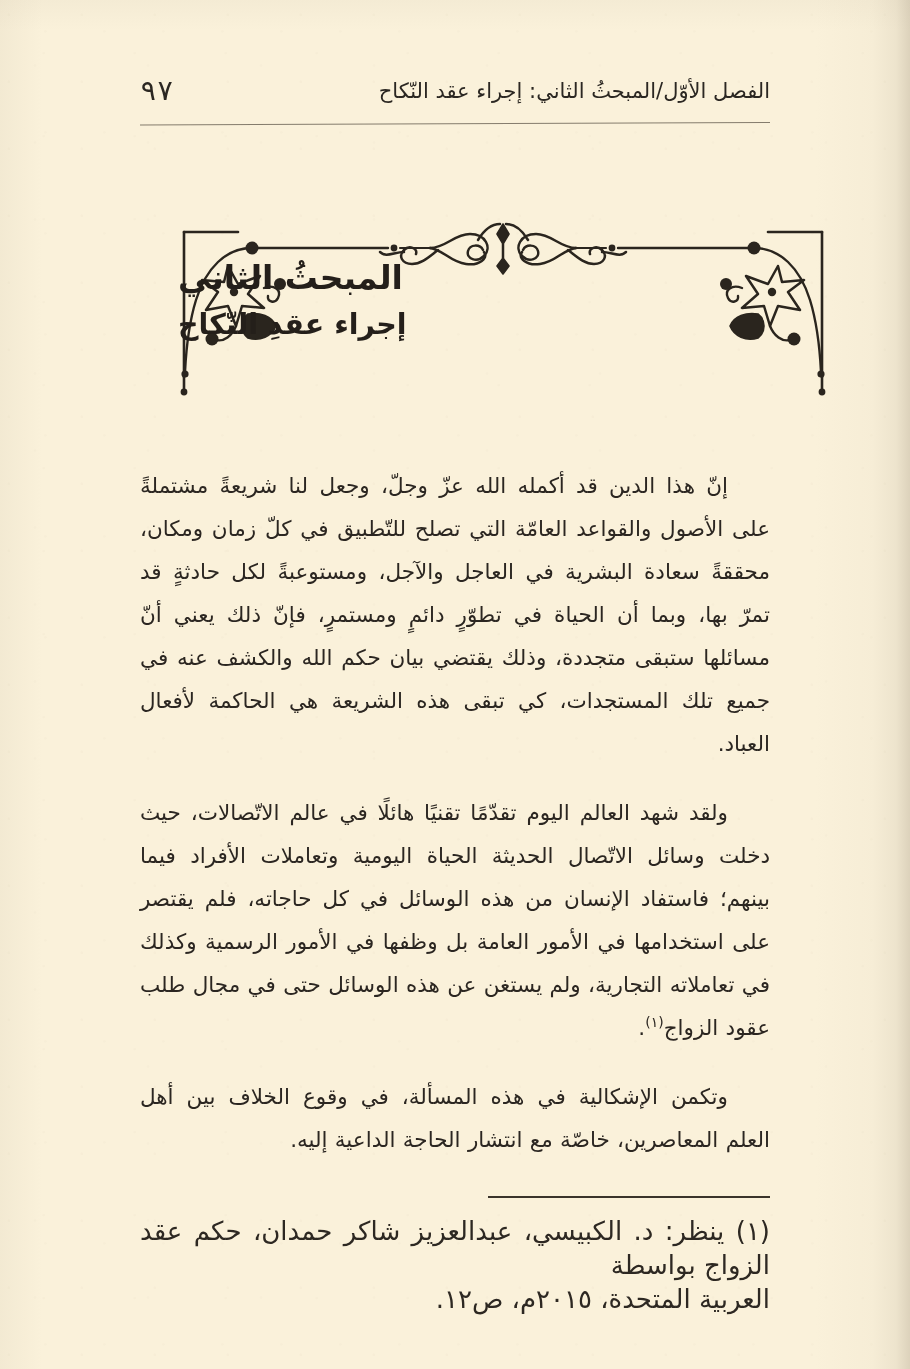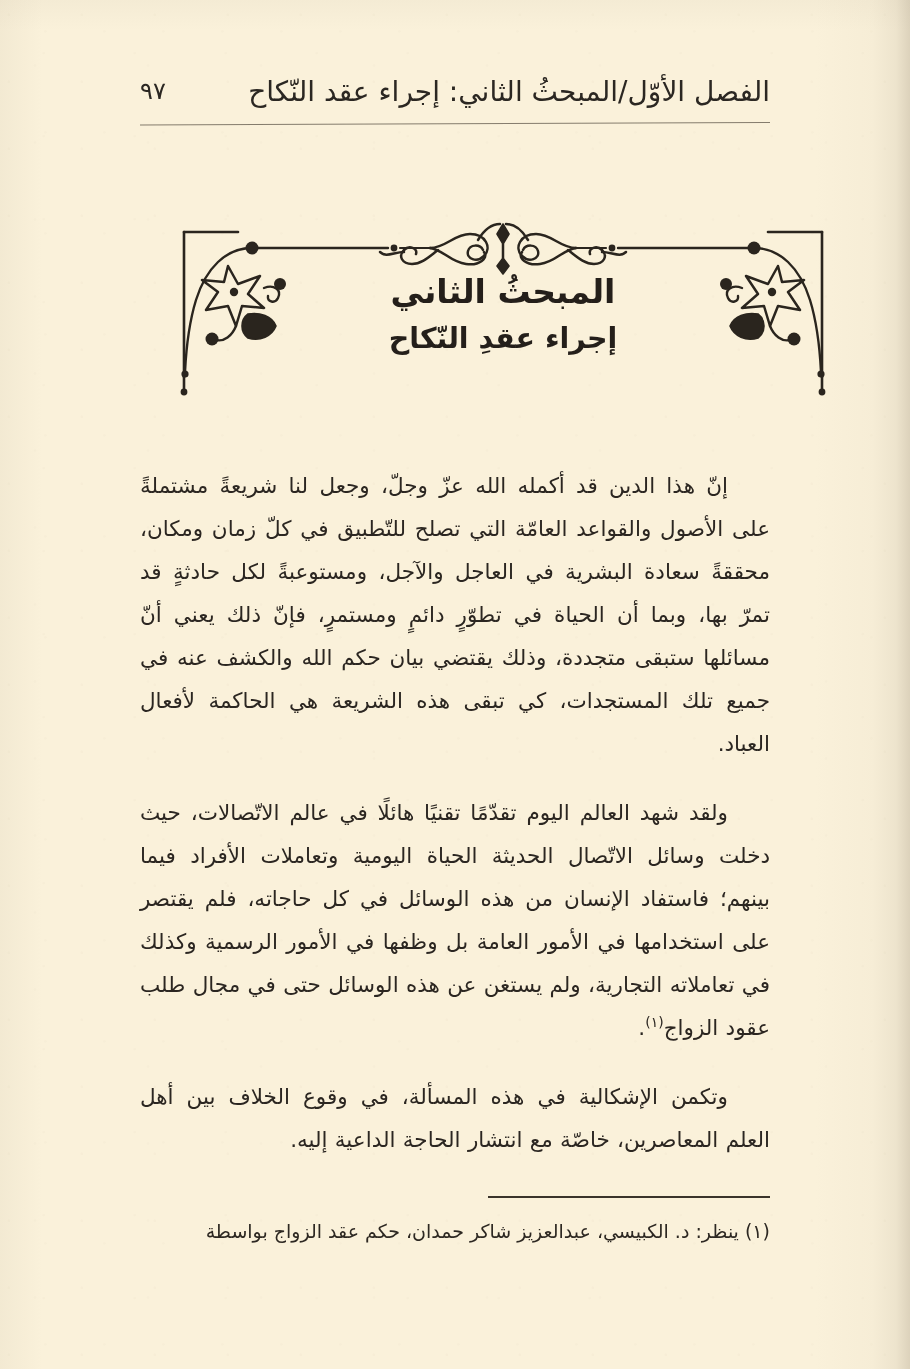--- a/index.html
+++ b/index.html
@@ -59,28 +59,28 @@
     right: 140px;
     left: 140px;
     height: 42px;
     display: flex;
     align-items: center;
     justify-content: space-between;
     direction: rtl;
   }
   .runhead-title {
     font-family: "DejaVu Sans", "Liberation Sans", sans-serif;
-    font-size: 28px;
+    font-size: 21px;
     color: #2b2722;
     letter-spacing: 0px;
     white-space: nowrap;
   }
   .runhead-folio {
-    font-family: Liberation Sans, sans-serif;
-    font-size: 24px;
+    font-family: Liberation Mono, monospace;
+    font-size: 28px;
     color: #2b2722;
   }
   .runhead-rule {
     position: absolute;
     top: 122px;
     right: 140px;
     width: 630px;
     height: 0;
     border-top: 1.6px solid #7d7566;
     transform: rotate(-0.22deg);
@@ -94,24 +94,24 @@
     top: 222px;
     left: 178px;
     width: 650px;
     height: 200px;
   }
   .ornament svg { display: block; width: 100%; height: 100%; overflow: visible; }
 
   
   .headings {
     position: absolute;
-    top: 269px;
+    top: 255px;
     left: 178px;
     width: 650px;
-    text-align: center;
+    text-align: left;
     direction: rtl;
   }
   .h-main {
     font-family: "DejaVu Sans", "Liberation Sans", sans-serif;
     font-size: 33px;
     font-weight: bold;
     color: #241f1a;
     line-height: 1.42;
     letter-spacing: 0.5px;
   }
@@ -171,21 +171,21 @@
     border-top: 2px solid #3a342b;
   }
   .footnote {
     position: absolute;
     top: 1214px;
     right: 140px;
     width: 630px;
     direction: rtl;
     text-align: justify;
     font-family: "DejaVu Sans", "Liberation Serif", serif;
-    font-size: 19px;
+    font-size: 26px;
     color: #2d2822;
     line-height: 34px;
   }
   .fn-line { display: block; }
 </style>
 </head>
 <body>
 
 <div class="page"></div>
 <div class="grain"></div>
@@ -281,15 +281,16 @@
 
   <div class="body">
     <p class="para">إنّ هذا الدين قد أكمله الله عزّ وجلّ، وجعل لنا شريعةً مشتملةً على الأصول والقواعد العامّة التي تصلح للتّطبيق في كلّ زمان ومكان، محققةً سعادة البشرية في العاجل والآجل، ومستوعبةً لكل حادثةٍ قد تمرّ بها، وبما أن الحياة في تطوّرٍ دائمٍ ومستمرٍ، فإنّ ذلك يعني أنّ مسائلها ستبقى متجددة، وذلك يقتضي بيان حكم الله والكشف عنه في جميع تلك المستجدات، كي تبقى هذه الشريعة هي الحاكمة لأفعال العباد.</p>
     <p class="para"><span>ولقد شهد العالم اليوم تقدّمًا تقنيًا هائلًا في عالم الاتّصالات، حيث دخلت وسائل الاتّصال الحديثة الحياة اليومية وتعاملات الأفراد فيما بينهم؛ فاستفاد الإنسان من هذه الوسائل في كل حاجاته، فلم يقتصر على استخدامها في الأمور العامة بل وظفها في الأمور الرسمية وكذلك في تعاملاته التجارية، ولم يستغن عن هذه الوسائل حتى في مجال طلب عقود الزواج</span><span class="fn-ref">(١)</span><span>.</span></p>
     <p class="para last">وتكمن الإشكالية في هذه المسألة، في وقوع الخلاف بين أهل العلم المعاصرين، خاصّة مع انتشار الحاجة الداعية إليه.</p>
   </div>
 
   <div class="fn-rule"></div>
   <div class="footnote">
     <span class="fn-line">(١) ينظر: د. الكبيسي، عبدالعزيز شاكر حمدان، حكم عقد الزواج بواسطة</span>
+    <span class="fn-line">العربية المتحدة، ٢٠١٥م، ص١٢.</span>
   </div>
 
 </div>
 
 </body></html>

